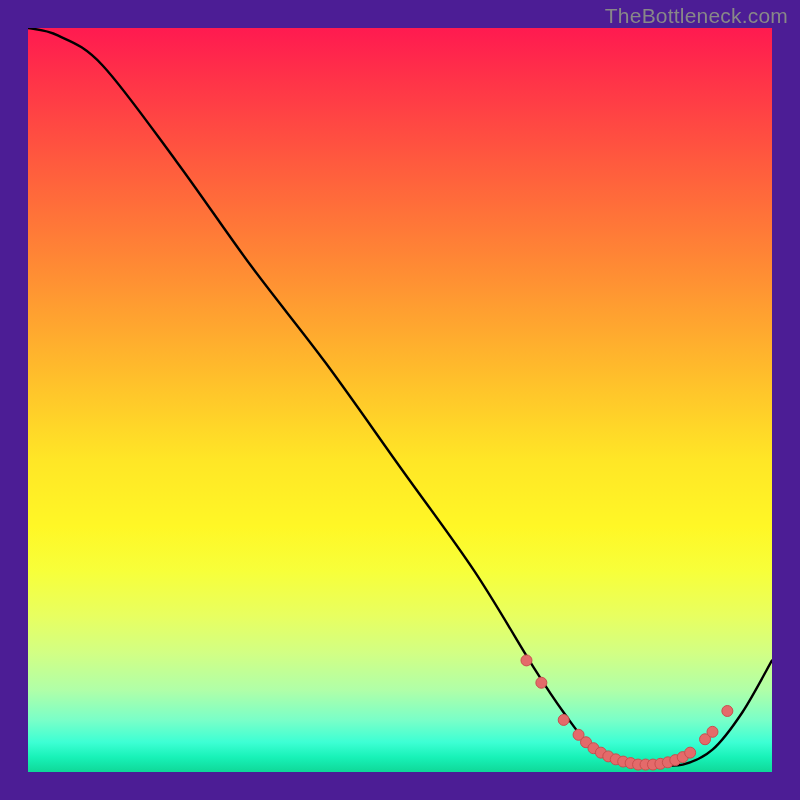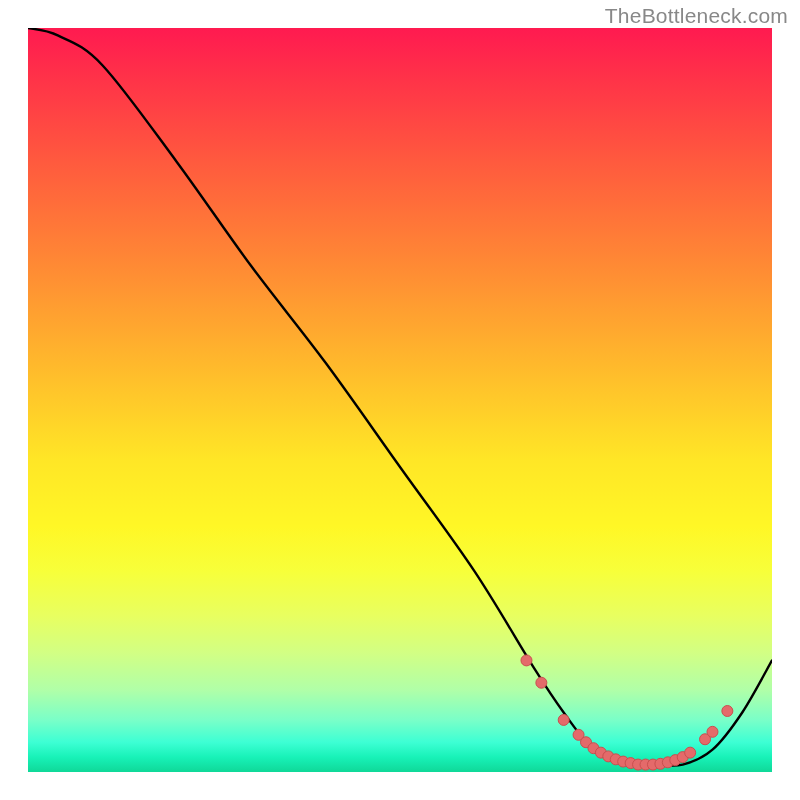--- a/index.html
+++ b/index.html
@@ -10,21 +10,21 @@
     background: #000;
     overflow: hidden;
     font-family: Arial, Helvetica, sans-serif;
   }
   .frame {
     position: absolute;
     top: 0;
     left: 0;
     width: 800px;
     height: 800px;
-    background: #ffffff;
+    background: #4c1d95;
   }
   .plot {
     position: absolute;
     top: 28px;
     left: 28px;
     width: 744px;
     height: 744px;
     background: linear-gradient(to bottom,
       #ff1a50 0%,
       #ff3348 7%,

